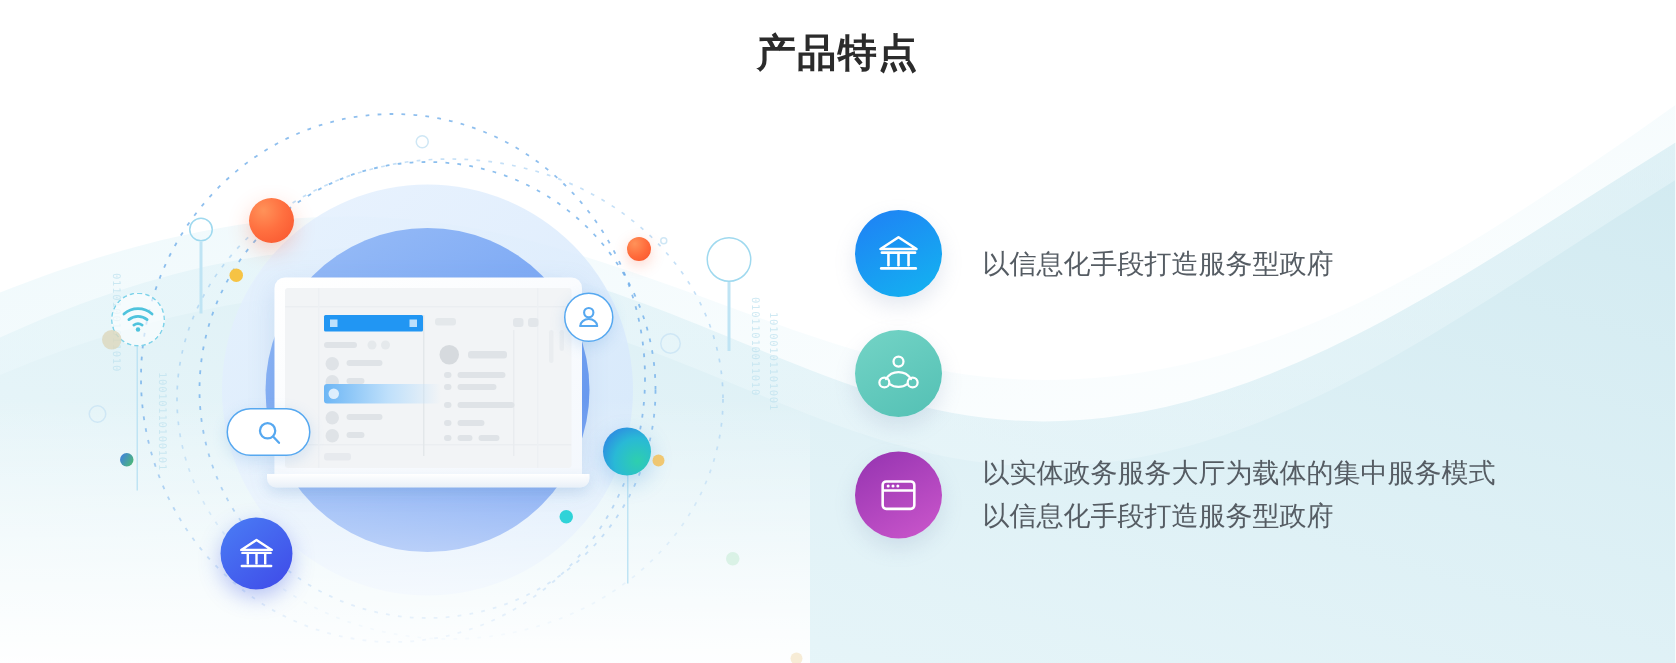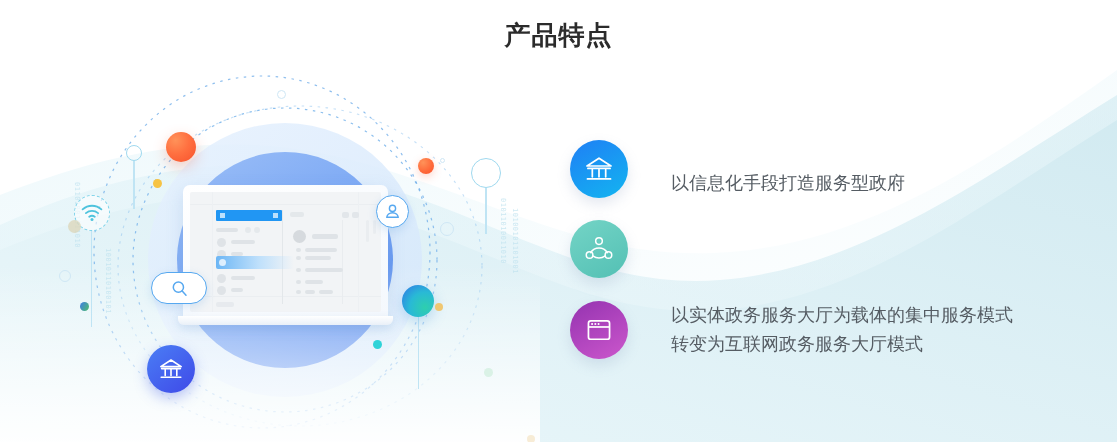--- a/index.html
+++ b/index.html
@@ -216,23 +216,22 @@
 
   
   .features {
     position: absolute;
     left: 570px;
     top: 140px;
     width: 520px;
   }
   .feature {
     display: flex;
-    align-items: flex-end;
+    align-items: center;
     margin-bottom: 22px;
-    gap: 16px;
   }
   .feature-icon {
     flex: 0 0 auto;
     width: 58px; height: 58px;
     border-radius: 50%;
     display: flex; align-items: center; justify-content: center;
     box-shadow: 0 6px 14px rgba(120,140,180,.20);
   }
   .feature-text {
     margin-left: 27px;
@@ -455,16 +454,16 @@
     <div class="feature-icon" style="background: linear-gradient(150deg,#9433b0 0%, #cc57cc 100%);">
       <svg width="28" height="28" viewBox="0 0 26 26">
         <rect x="3.2" y="4.6" width="19.6" height="17" rx="2.2" fill="none" stroke="#ffffff" stroke-width="1.6"></rect>
         <line x1="3.2" y1="10.2" x2="22.8" y2="10.2" stroke="#ffffff" stroke-width="1.6"></line>
         <circle cx="6.6" cy="7.4" r="0.95" fill="#ffffff"></circle>
         <circle cx="9.6" cy="7.4" r="0.95" fill="#ffffff"></circle>
         <circle cx="12.6" cy="7.4" r="0.95" fill="#ffffff"></circle>
       </svg>
     </div>
     <div class="feature-text two-line">以实体政务服务大厅为载体的集中服务模式
-转变为互联网政务服务大厅模式</div>
+以信息化手段打造服务型政府</div>
   </div>
 
 </div>
 
 </body></html>

